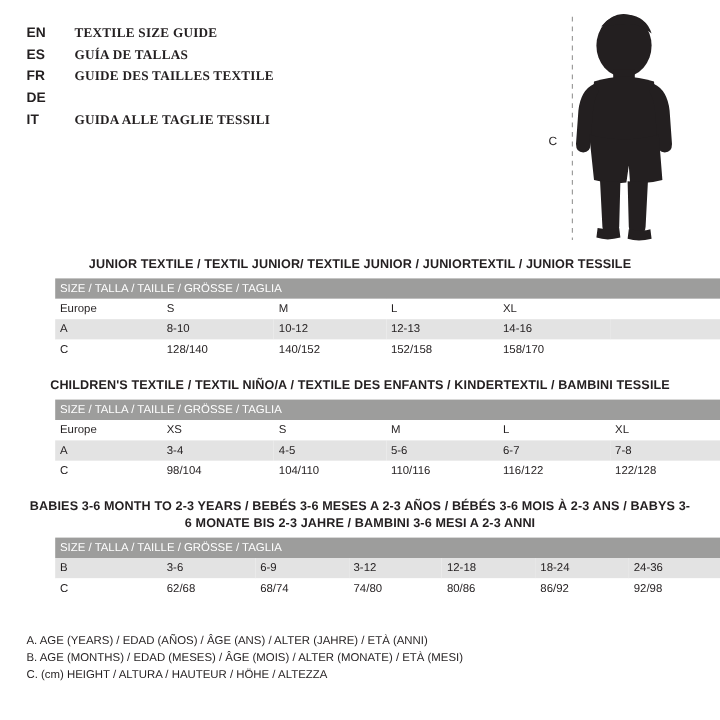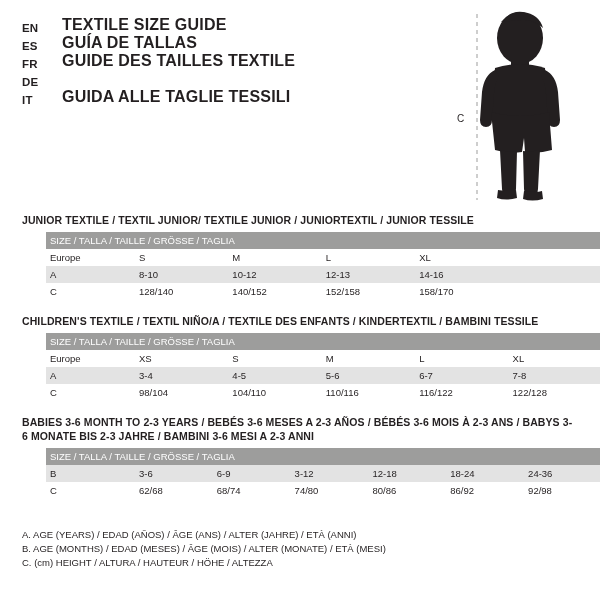--- a/index.html
+++ b/index.html
@@ -29,24 +29,25 @@
     height: 18px;
   }
   .lang-code {
     width: 40px;
     font-size: 11.5px;
     font-weight: bold;
     letter-spacing: 0.2px;
     color: #231f20;
   }
   .lang-title {
-    font-size: 16px;
+    font-size: 11px;
     font-weight: bold;
     letter-spacing: 0.2px;
     color: #231f20;
+    font-family: Liberation Serif, serif;
   }
 
   
   .figure-area {
     position: absolute;
     left: 445px;
     top: 8px;
     width: 150px;
     height: 200px;
   }
@@ -67,20 +68,21 @@
     width: 556px;
   }
 
   .section-title {
     font-size: 10.5px;
     font-weight: bold;
     color: #231f20;
     margin: 0 0 5px 0;
     line-height: 14px;
     letter-spacing: 0.1px;
+    text-align: center;
   }
   .section-title.two-line { line-height: 14px; }
 
   table.size-table {
     border-collapse: collapse;
     width: 100%;
     table-layout: fixed;
     margin-bottom: 14px;
     margin-left: 24px;
   }

